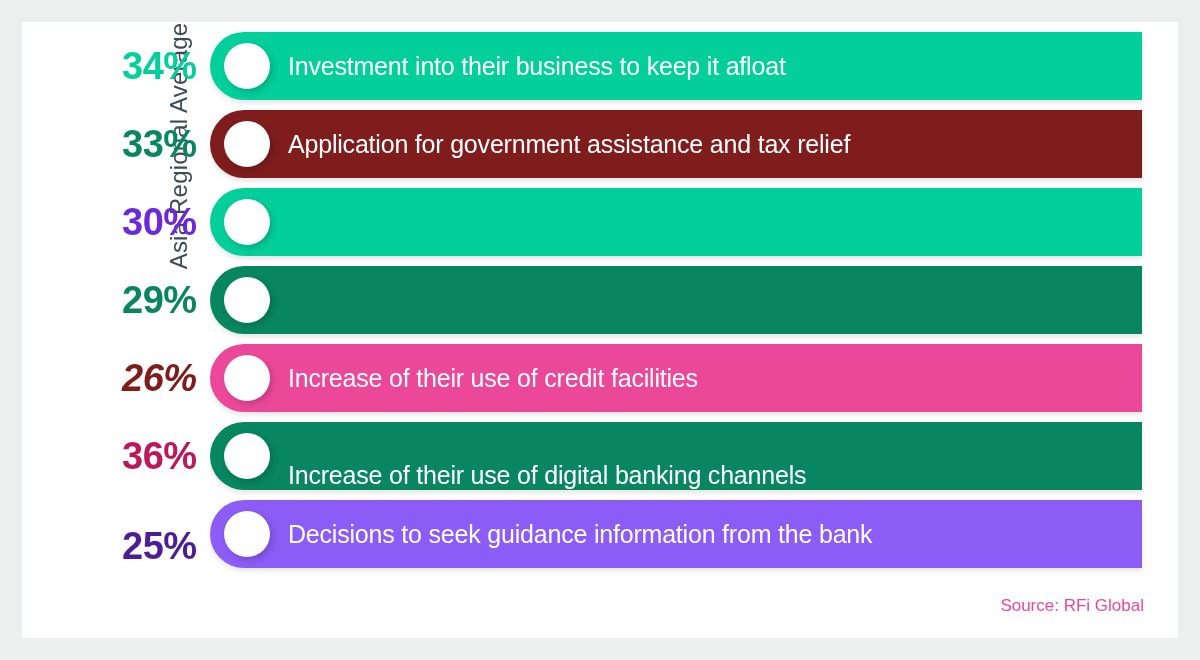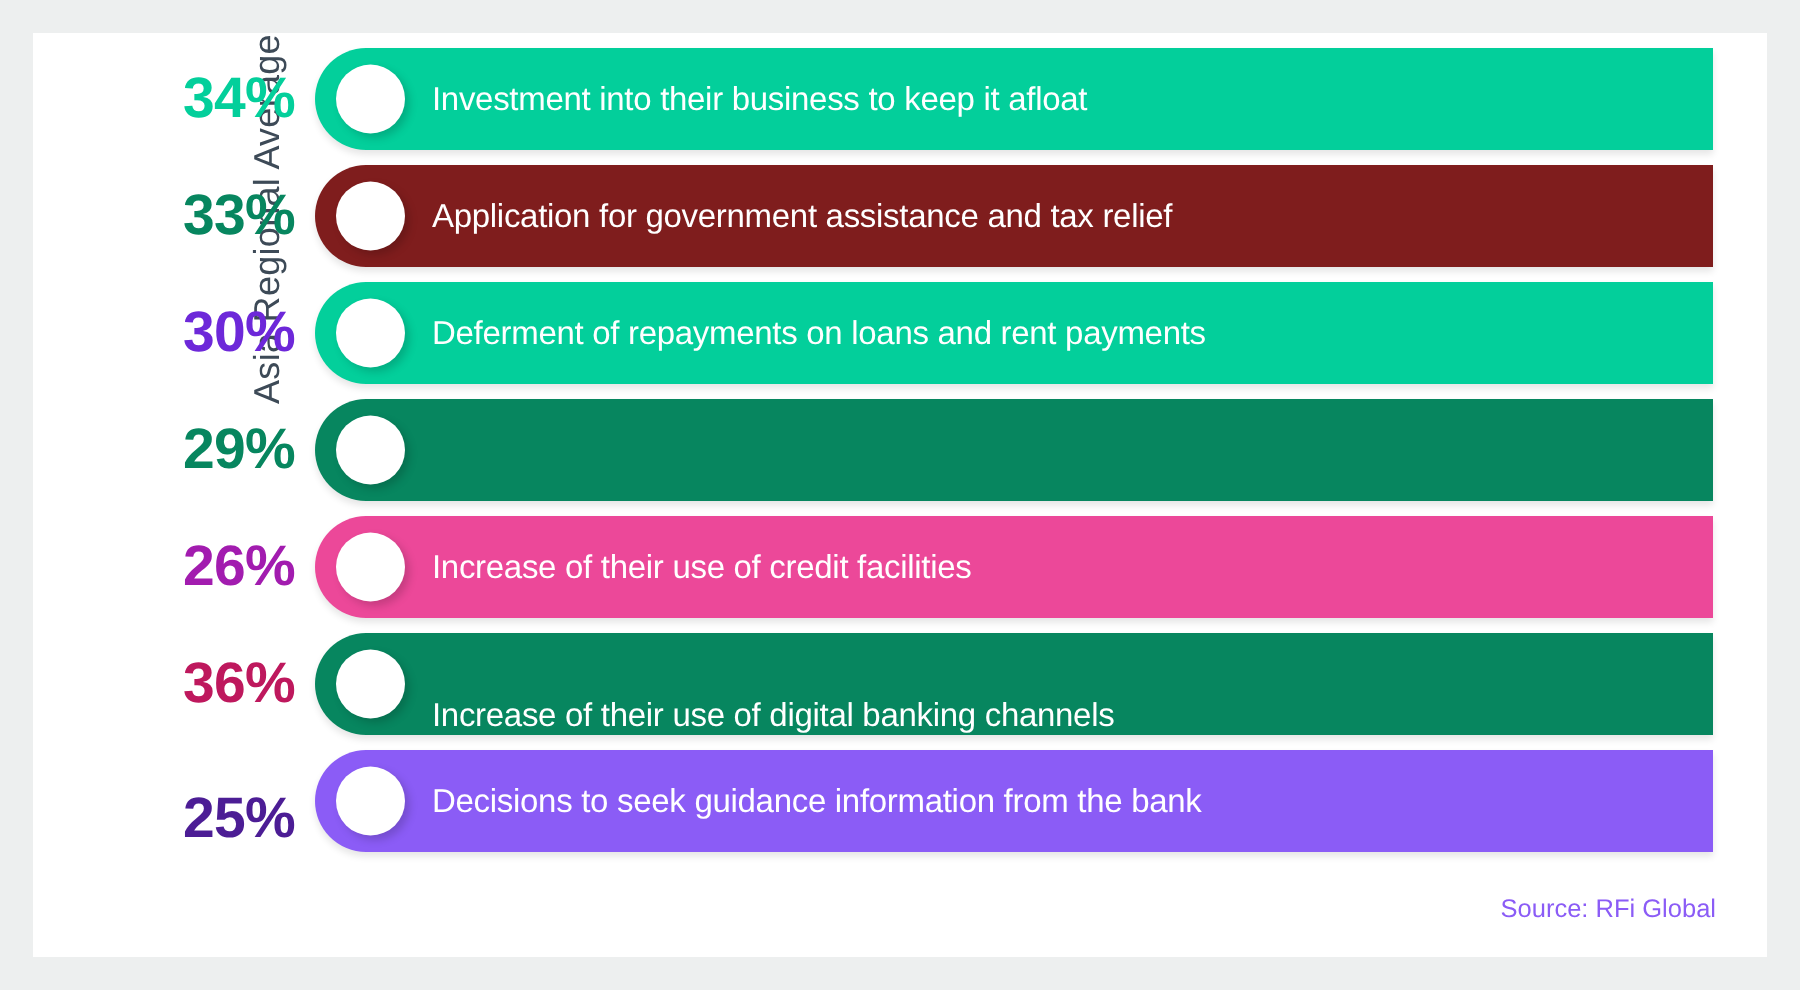--- a/index.html
+++ b/index.html
@@ -78,31 +78,31 @@
     width: 46px;
     height: 46px;
     border-radius: 50%;
     background: #ffffff;
     box-shadow: 3px 3px 6px rgba(0,0,0,0.17);
   }
   .bar-text {
     position: relative;
     margin-left: 78px;
     color: #ffffff;
-    font-size: 22px;
+    font-size: 25px;
     letter-spacing: -0.2px;
     white-space: nowrap;
   }
   .row.indent .bar-text { margin-left: 90px; }
   .source {
     position: absolute;
     right: 34px;
     bottom: 22px;
     font-size: 17px;
-    color: #8b5cf6;
+    color: #ec4899;
   }
 </style>
 </head>
 <body>
 
 <div id="infographic">
   <div class="canvas">
 
     <div class="axis-label">Asia Regional Average</div>
 
@@ -118,31 +118,30 @@
           <div class="pct" style="color: rgb(7, 134, 95);">33%</div>
           <div class="bar" style="background: #7f1d1d;">
             <span class="dot"></span>
             <div class="bar-text">Application for government assistance and tax relief</div>
           </div>
         </div>
         <div class="row">
           <div class="pct" style="color: #6d28d9;">30%</div>
           <div class="bar" style="background: rgb(3, 207, 155);">
             <span class="dot"></span>
-            <div class="bar-text">Deferment of repayments on loans and rent payments</div>
           </div>
         </div>
         <div class="row indent">
           <div class="pct" style="color: rgb(7, 134, 95);">29%</div>
           <div class="bar" style="background: rgb(7, 134, 95);">
             <span class="dot"></span>
           </div>
         </div>
         <div class="row">
-          <div class="pct" style="color: #a21caf;">26%</div>
+          <div class="pct" style="color: #7f1d1d; font-style: italic;">26%</div>
           <div class="bar" style="background: #ec4899;">
             <span class="dot"></span>
             <div class="bar-text">Increase of their use of credit facilities</div>
           </div>
         </div>
         <div class="row">
           <div class="pct" style="color: #be185d;">36%</div>
           <div class="bar" style="background: rgb(7, 134, 95); align-items: flex-end;">
             <span class="dot"></span>
             <div class="bar-text">Increase of their use of digital banking channels</div>

